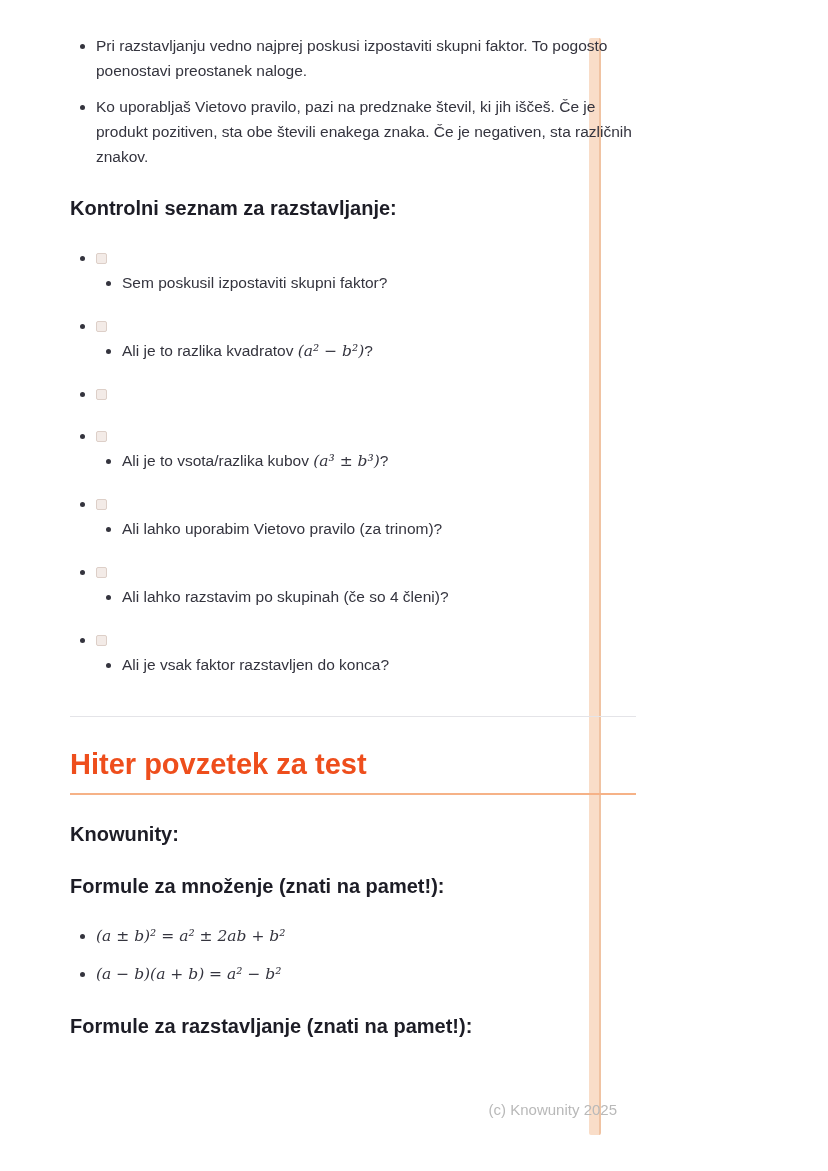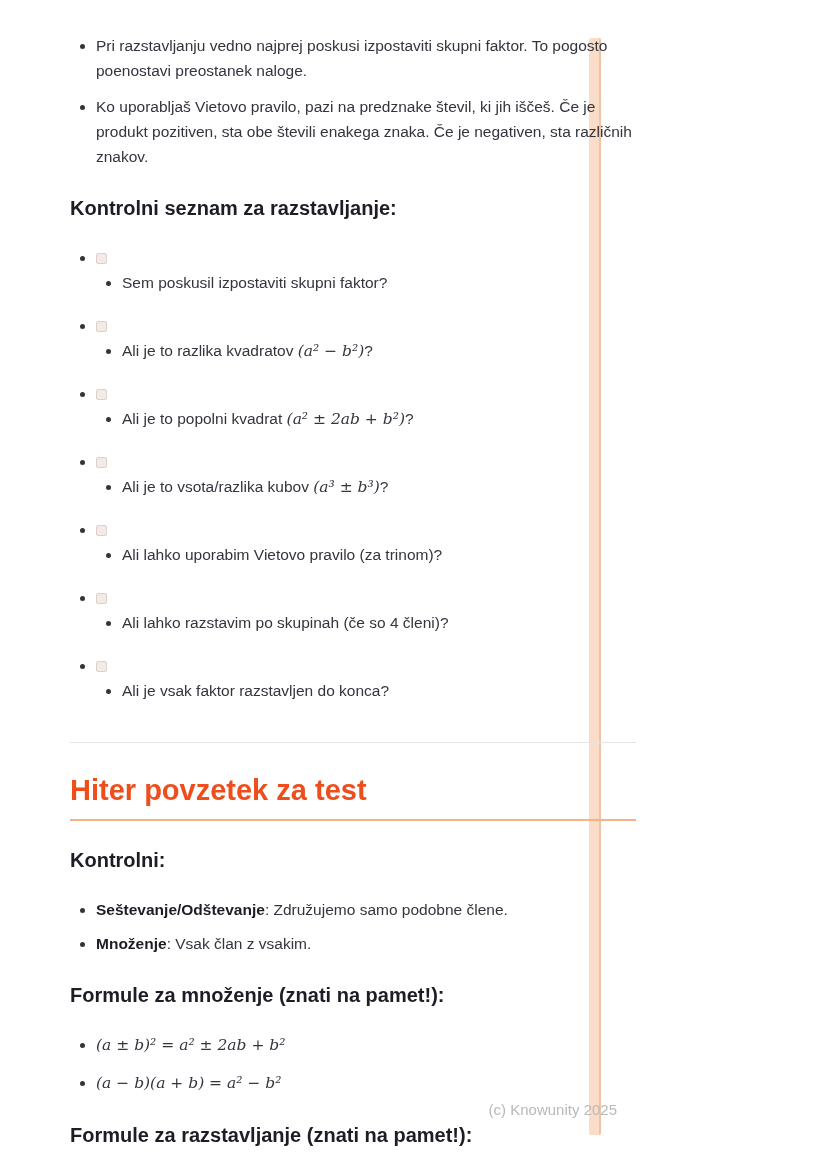--- a/index.html
+++ b/index.html
@@ -113,23 +113,20 @@
 
       <li class="check-group">
         <span class="checkbox"></span>
         <ul class="inner">
           <li><span>Ali je to razlika kvadratov </span><span class="math">(a² − b²)</span><span>?</span></li>
         </ul>
       </li>
 
       <li class="check-group">
         <span class="checkbox"></span>
-        <ul class="inner">
-          <li><span>Ali je to popolni kvadrat </span><span class="math">(a² ± 2ab + b²)</span><span>?</span></li>
-        </ul>
       </li>
 
       <li class="check-group">
         <span class="checkbox"></span>
         <ul class="inner">
           <li><span>Ali je to vsota/razlika kubov </span><span class="math">(a³ ± b³)</span><span>?</span></li>
         </ul>
       </li>
 
       <li class="check-group">
@@ -152,26 +149,22 @@
           <li><span>Ali je vsak faktor razstavljen do konca?</span><span class="math"></span><span></span></li>
         </ul>
       </li>
 
     </ul>
 
     <hr class="divider">
 
     <h1 class="section-title">Hiter povzetek za test</h1>
 
-    <h3 class="subhead">Kontrolni:</h3>
+    <h3 class="subhead">Knowunity:</h3>
 
-    <ul class="ops">
-      <li><strong>Seštevanje/Odštevanje</strong><span>: Združujemo samo podobne člene.</span></li>
-      <li><strong>Množenje</strong><span>: Vsak član z vsakim.</span></li>
-    </ul>
 
     <h3 class="subhead">Formule za množenje (znati na pamet!):</h3>
 
     <ul class="formulas">
       <li><span class="math">(a ± b)² = a² ± 2ab + b²</span></li>
       <li><span class="math">(a − b)(a + b) = a² − b²</span></li>
     </ul>
 
     <h3 class="subhead">Formule za razstavljanje (znati na pamet!):</h3>
 

